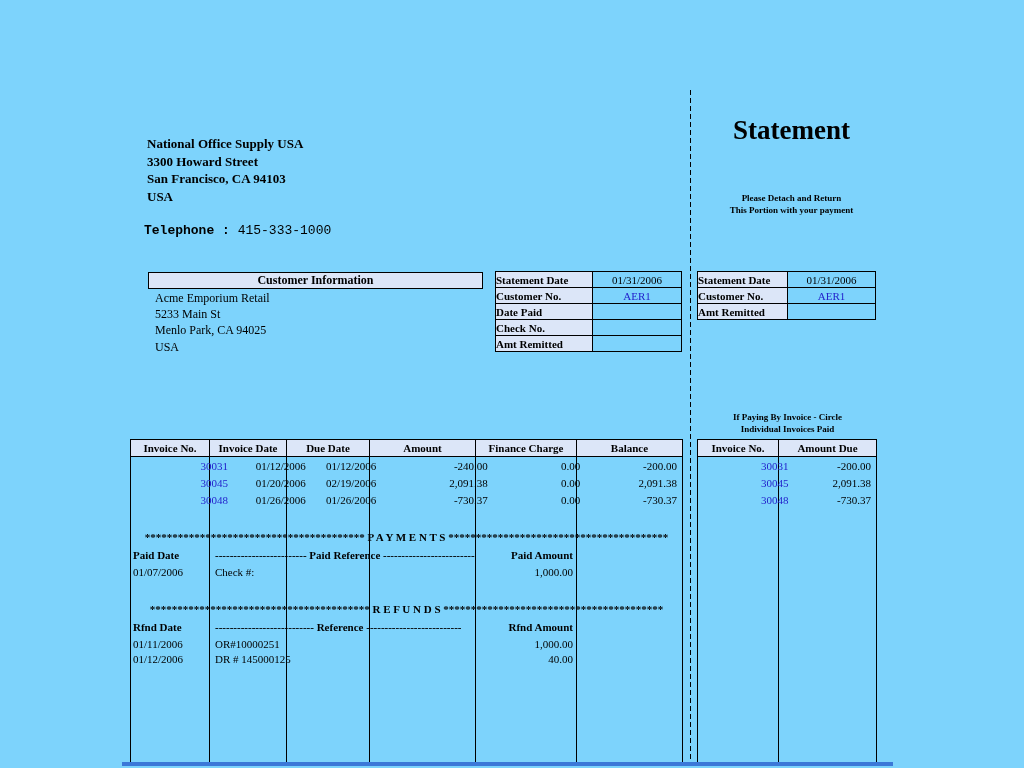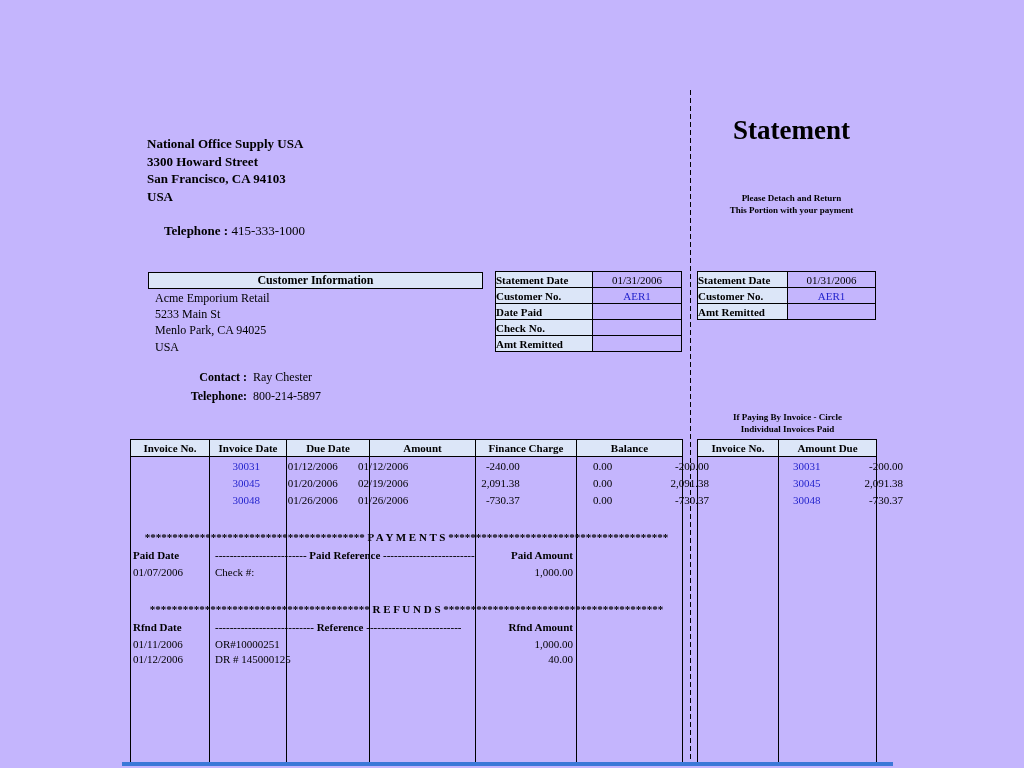--- a/index.html
+++ b/index.html
@@ -1,38 +1,38 @@
 <!DOCTYPE html>
 <html style="--hdrbg: #dce6f8; --link: #2323cc; --accent: #3b78d8; --bd: #000000;"><head>
 <meta charset="utf-8">
 <style>
   :root{
     --hdrbg:#dce6f8; --link:#2323cc; --accent:#3b78d8; --bd:#000000;
   }
   html,body{margin:0;padding:0;background:#fff;}
-  .page{position:relative;width:1024px;height:768px;background:#c4b5fd;overflow:hidden;
+  .page{position:relative;width:1024px;height:768px;background:#7dd3fc;overflow:hidden;
         font-family:"Liberation Serif","DejaVu Serif",serif;color:#000;}
   .abs{position:absolute;}
   .b{font-weight:bold;}
   .t12{font-size:12px;}
   .t13{font-size:13px;}
   .link{color:var(--link);margin-left:48px;}
   
   .infobar{background:var(--hdrbg);border:1px solid var(--bd);text-align:center;
            font-weight:bold;font-size:12px;height:15px;line-height:15px;}
   table.box{border-collapse:collapse;table-layout:fixed;}
   table.box td{border:1px solid var(--bd);height:15px;font-size:11px;padding:0;overflow:hidden;white-space:nowrap;}
   td.lbl{background:var(--hdrbg);font-weight:bold;text-align:left;padding-right:4px;}
   td.val{text-align:center;}
   
   .hrow{display:flex;}
   .hcell{box-sizing:border-box;border:1px solid var(--bd);margin-left:-1px;background:var(--hdrbg);
          font-weight:bold;font-size:11px;height:18px;line-height:16px;text-align:center;overflow:hidden;white-space:nowrap;}
   .hcell:first-child{margin-left:0;}
-  .tbody{position:absolute;left:0;right:0;top:18px;bottom:0;padding-left:32px;}
+  .tbody{position:absolute;left:0;right:0;top:18px;bottom:0;}
   .vline{position:absolute;top:0;bottom:0;width:1px;background:var(--bd);}
   .row{position:absolute;display:flex;height:15px;line-height:15px;font-size:11px;white-space:nowrap;}
   .cell{box-sizing:border-box;overflow:hidden;}
   .c{text-align:center;}
   .r{text-align:right;padding-right:6px;}
   .l{padding-left:5px;}
   .banner{position:absolute;left:0;width:553px;height:15px;line-height:15px;overflow:hidden;
           white-space:nowrap;text-align:center;font-weight:bold;font-size:11px;}
   .secline{position:absolute;left:0;width:553px;height:15px;line-height:15px;font-size:11px;white-space:nowrap;}
   .secline .lab-left{position:absolute;left:3px;font-weight:bold;}
@@ -54,41 +54,31 @@
   <div class="dashline" style="left:690px;top:90px;height:672px;"></div>
 
   <div class="blueline" style="left:122px;top:762px;width:771px;"></div>
 
   <div class="abs t13 b" style="left:147px;top:135px;line-height:17.5px;">
     <div>National Office Supply USA</div>
     <div>3300 Howard Street</div>
     <div>San Francisco, CA 94103</div>
     <div>USA</div>
   </div>
-  <div class="abs t13" style="left:164px;top:223px;">
+  <div class="abs t13" style="left:144px;top:223px;font-family:Liberation Mono, monospace;">
     <span class="b">Telephone :</span>
     <span>415-333-1000</span>
   </div>
 
   <div class="abs infobar" style="left:148px;top:272px;width:333px;">Customer Information</div>
   <div class="abs t12" style="left:155px;top:290px;line-height:16.2px;">
     <div>Acme Emporium Retail</div>
     <div>5233 Main St</div>
     <div>Menlo Park, CA 94025</div>
     <div>USA</div>
-  </div>
-  <div class="abs t12" style="left:157px;top:370px;">
-    <div style="display:flex;height:18.5px;">
-      <span class="b" style="width:90px;text-align:right;">Contact :</span>
-      <span style="padding-left:6px;">Ray Chester</span>
-    </div>
-    <div style="display:flex;height:18.5px;">
-      <span class="b" style="width:90px;text-align:right;">Telephone:</span>
-      <span style="padding-left:6px;">800-214-5897</span>
-    </div>
   </div>
 
   <table class="box abs" style="left:495px;top:271px;">
     <tbody>
         <tr>
           <td class="lbl" style="width:96px;">Statement Date</td>
         <td class="val" style="width:88px;">01/31/2006</td>
         </tr>
     <tr>
           <td class="lbl">Customer No.</td>

